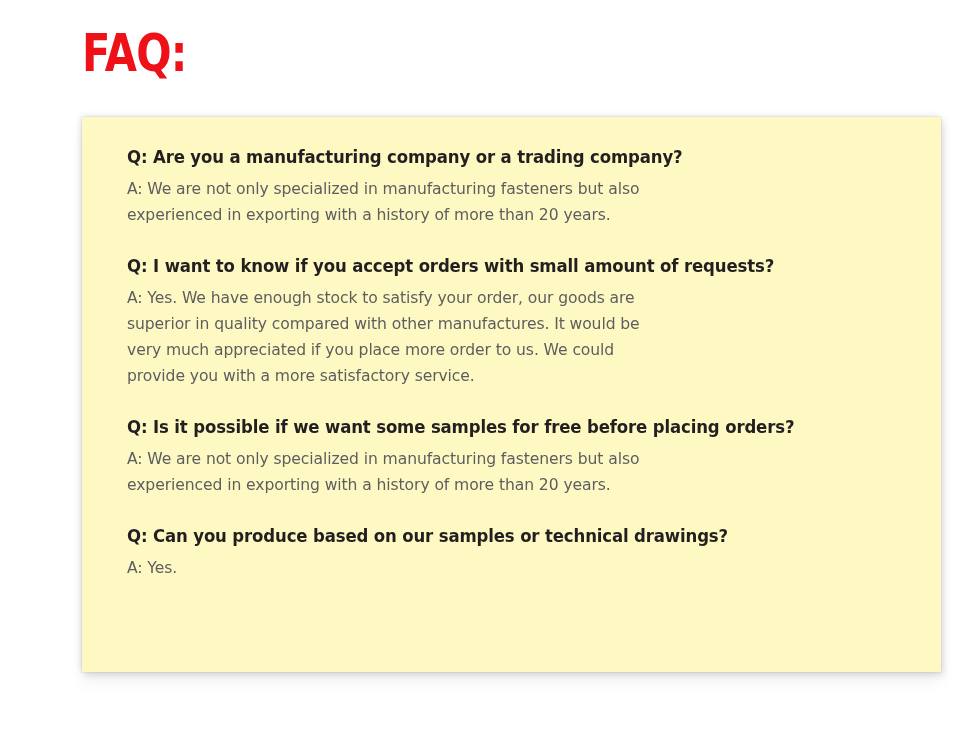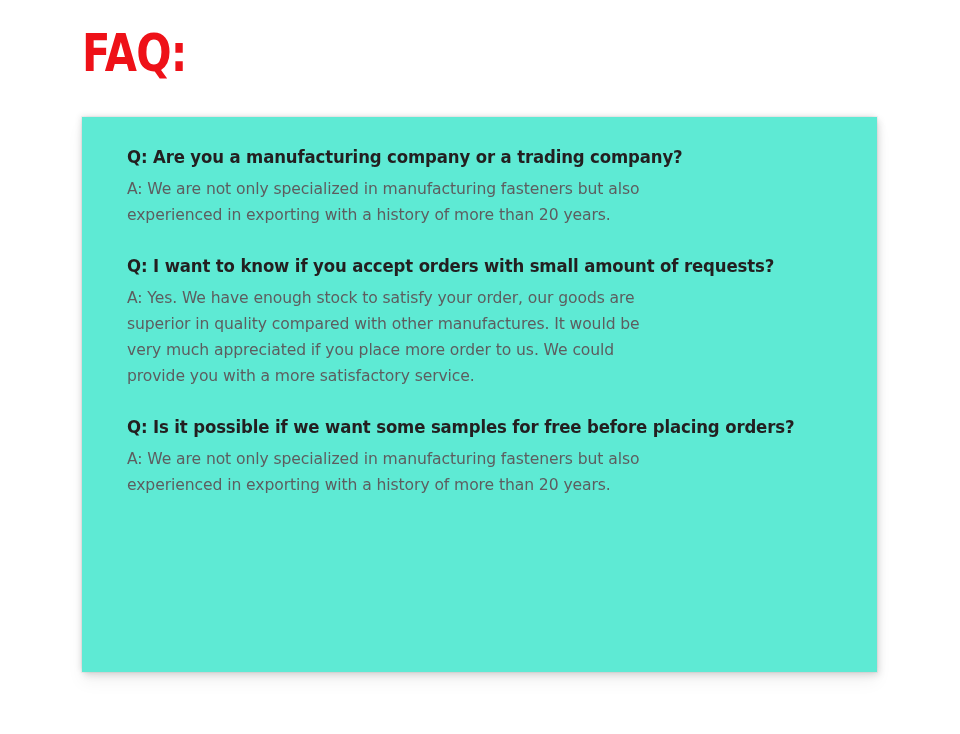--- a/index.html
+++ b/index.html
@@ -31,23 +31,23 @@
     transform-origin: left top;
     white-space: nowrap;
     user-select: none;
   }
 
   
   .faq-card {
     position: absolute;
     left: 82px;
     top: 117px;
-    width: 795px;
+    width: 859px;
     height: 555px;
-    background: #5eead4;
+    background: #fef9c3;
     box-shadow:
       0 0 0 1px rgba(0,0,0,0.035),
       2px 3px 7px rgba(0,0,0,0.13),
       -2px -2px 6px rgba(0,0,0,0.07),
       0 10px 16px rgba(0,0,0,0.05);
     box-sizing: border-box;
   }
 
   .faq-list {
     position: absolute;
@@ -118,15 +118,21 @@
     </div>
 
     <div class="qa-block">
       <div class="qa-question">Q: Is it possible if we want some samples for free before placing orders?</div>
       <div class="qa-answer">
         <span class="ans-line">A: We are not only specialized in manufacturing fasteners but also</span>
         <span class="ans-line">experienced in exporting with a history of more than 20 years.</span>
       </div>
     </div>
 
+    <div class="qa-block">
+      <div class="qa-question">Q: Can you produce based on our samples or technical drawings?</div>
+      <div class="qa-answer">
+        <span class="ans-line">A: Yes.</span>
+      </div>
+    </div>
 
   </div>
 </div>
 
 </body></html>

